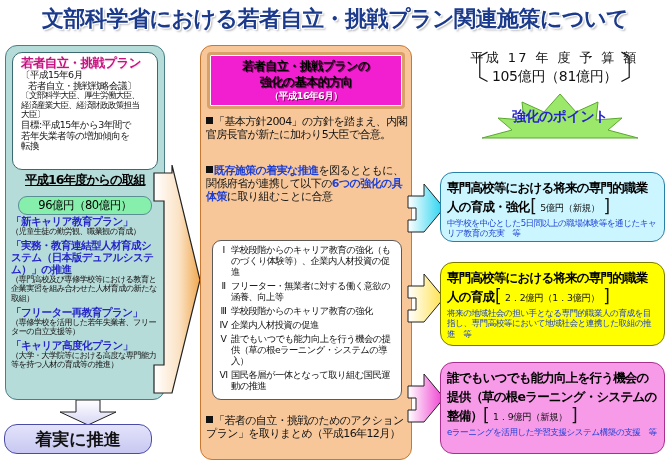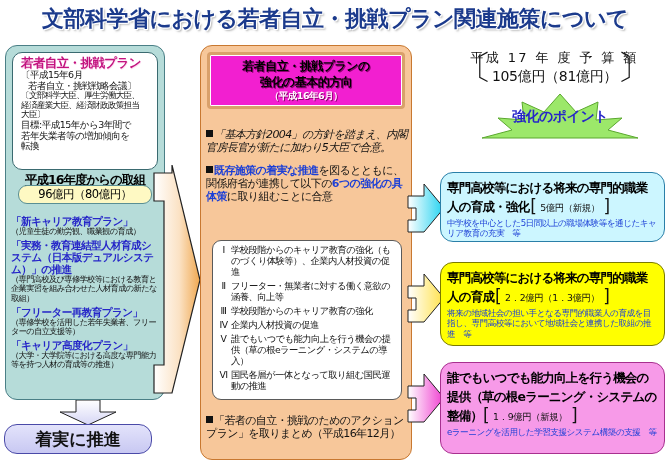--- a/index.html
+++ b/index.html
@@ -49,22 +49,22 @@
   .lp-line.ind{padding-left:7px;}
   .lp-small{font-size:8.6px;color:#111;line-height:9.6px;letter-spacing:-0.7px;}
 
   #left-heading{
     position:absolute;left:11px;top:172px;width:148px;
     font-size:12.5px;font-weight:bold;color:#000;
     text-decoration:underline;letter-spacing:-1px;
     text-align:center;
   }
   #left-budget{
-    left:18px;top:185px;width:134px;height:19px;
-    border:1.5px solid #5a8f94;border-radius:9px;background:#fef9c3;
+    left:18px;top:196px;width:134px;height:19px;
+    border:1.5px solid #5a8f94;border-radius:9px;background:#86efac;
     font-size:11.5px;color:#000;text-align:center;line-height:17px;
     letter-spacing:-0.5px;
   }
 
   #left-list{
     position:absolute;left:11px;top:212px;width:150px;height:170px;
   }
   .pl-title{
     font-size:10.6px;font-weight:bold;color:#2626c8;
     letter-spacing:-0.6px;line-height:12px;margin-top:3px;
@@ -246,21 +246,21 @@
   </svg>
 
   <div class="rbox" id="center-panel"></div>
 
   <div class="rbox" id="center-head">
     <div class="ch-l1">若者自立・挑戦プランの</div>
     <div class="ch-l1">強化の基本的方向</div>
     <div class="ch-sub">（平成16年6月）</div>
   </div>
 
-  <div class="cbul" style="left:206px;top:128px;width:202px;font-style:italic;">
+  <div class="cbul" style="left:206px;top:115px;width:202px;">
     <span class="sq"></span><span>「基本方針2004」の方針を踏まえ、内閣官房長官が新たに加わり5大臣で合意。</span>
   </div>
 
   <div class="cbul" style="left:206px;top:164px;width:202px;">
     <span class="sq"></span><span class="blue">既存施策の着実な推進</span><span>を図るとともに、関係府省が連携して以下の</span><span class="blue">6つの強化の具体策</span><span>に取り組むことに合意</span>
   </div>
 
   <div class="rbox" id="center-list">
     <div class="cl-item">
       <div class="cl-num">Ⅰ</div>

